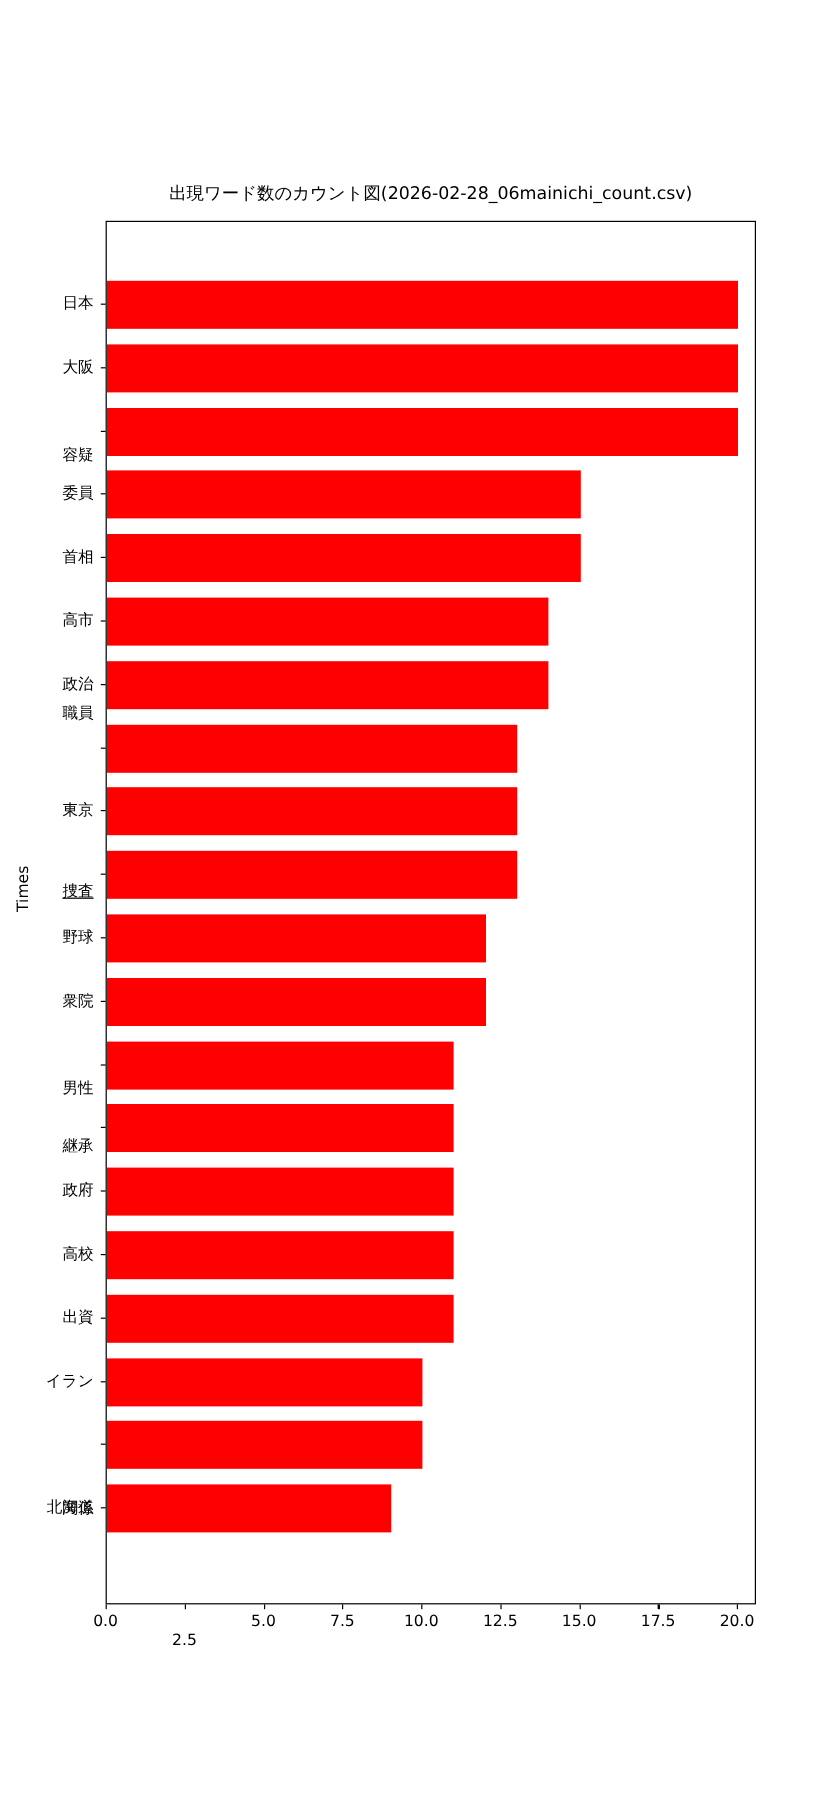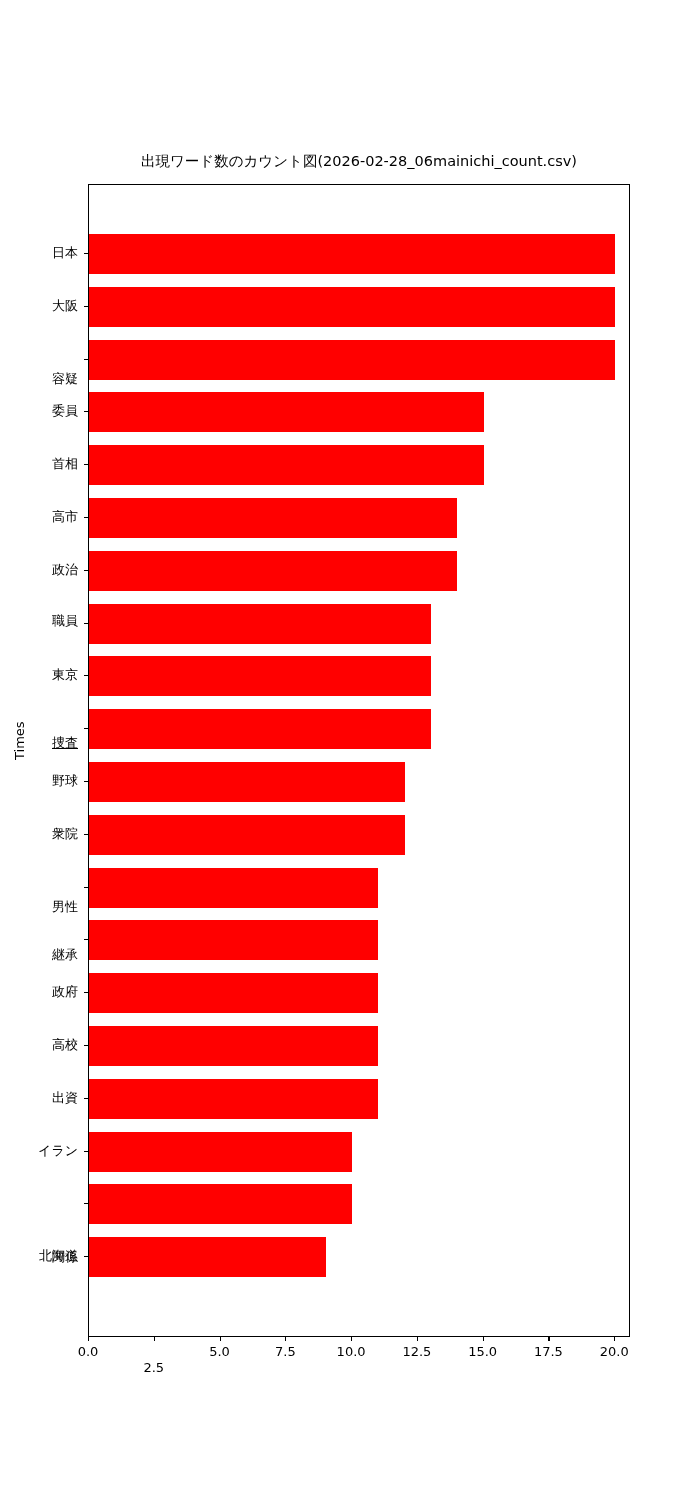--- a/index.html
+++ b/index.html
@@ -208,21 +208,21 @@
       <div class="ytick-mark" style="top: 1256.2px;"></div>
     </div>
   <div id="ytick-labels">
       <div class="ytick-label" style="top: 253px;">日本</div>
       <div class="ytick-label" style="top: 305.8px;">大阪</div>
       <div class="ytick-label" style="top: 358.6px; margin-top: 20px;">容疑</div>
       <div class="ytick-label" style="top: 411.4px;">委員</div>
       <div class="ytick-label" style="top: 464.2px;">首相</div>
       <div class="ytick-label" style="top: 517px;">高市</div>
       <div class="ytick-label" style="top: 569.8px;">政治</div>
-      <div class="ytick-label" style="top: 621px;">職員</div>
+      <div class="ytick-label" style="top: 594px;">職員</div>
       <div class="ytick-label" style="top: 675.4px;">東京</div>
       <div class="ytick-label" style="top: 743px; text-decoration: underline;">捜査</div>
       <div class="ytick-label" style="top: 781px;">野球</div>
       <div class="ytick-label" style="top: 833.8px;">衆院</div>
       <div class="ytick-label" style="top: 907px;">男性</div>
       <div class="ytick-label" style="top: 939.4px; margin-top: 16px;">継承</div>
       <div class="ytick-label" style="top: 992.2px;">政府</div>
       <div class="ytick-label" style="top: 1045px;">高校</div>
       <div class="ytick-label" style="top: 1097.8px; margin-left: 32px;">出資</div>
       <div class="ytick-label" style="top: 1150.6px;">イラン</div>

